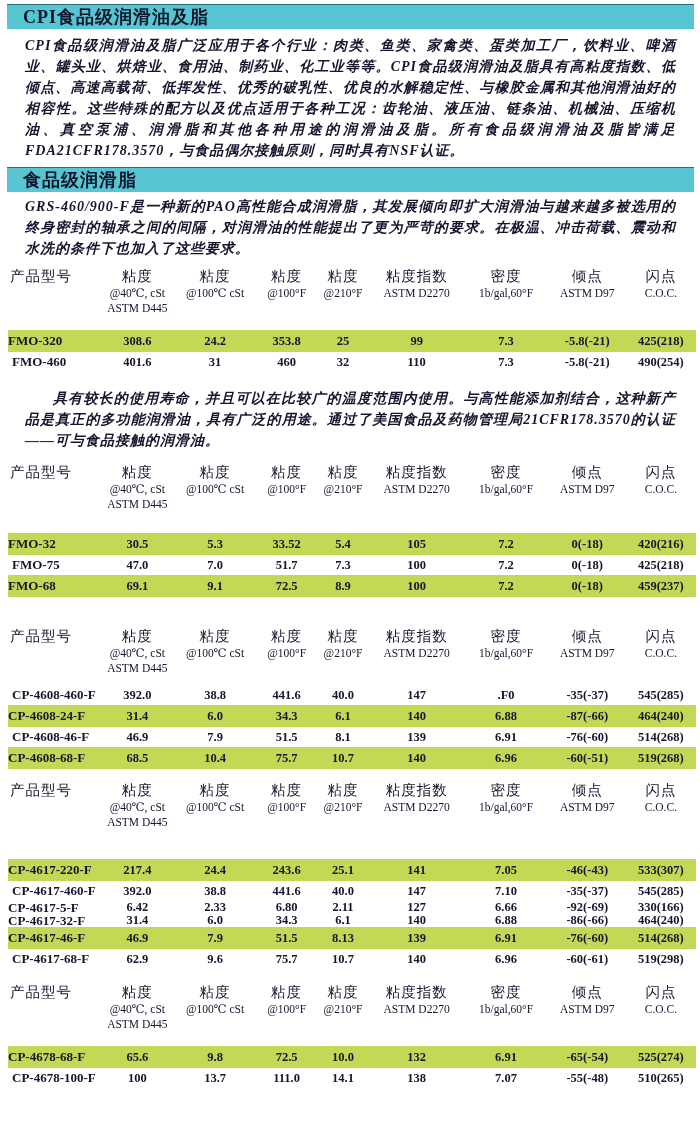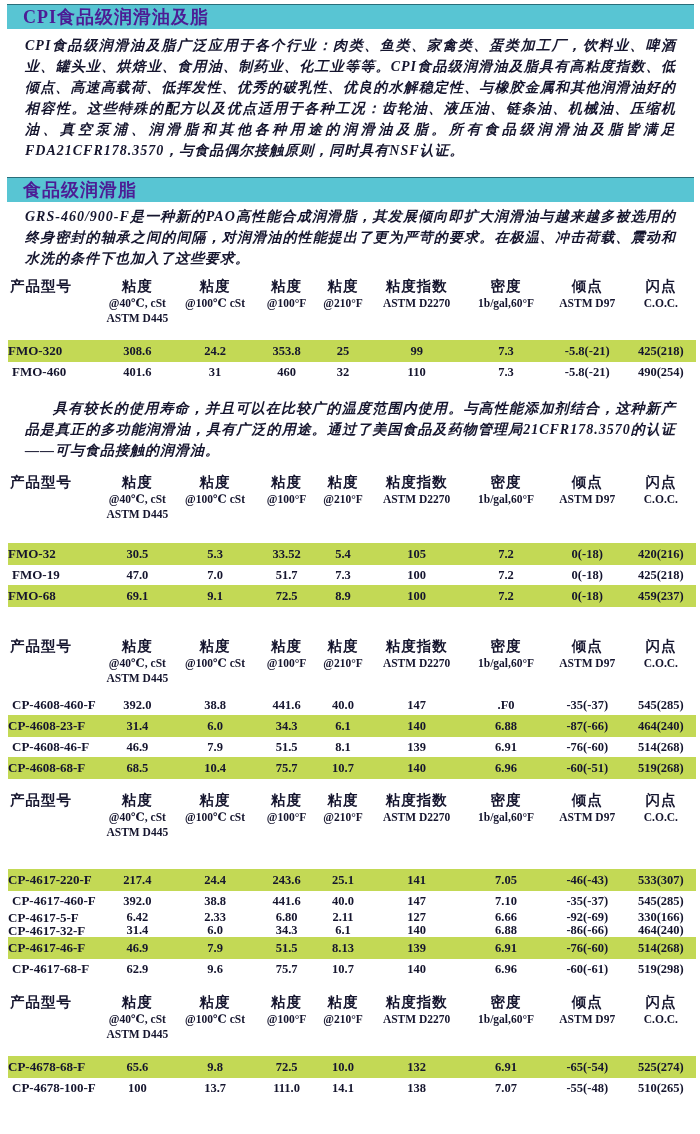--- a/index.html
+++ b/index.html
@@ -6,40 +6,40 @@
   body{
     width:700px;height:1134px;overflow:hidden;background:#ffffff;
     font-family:"Liberation Serif","DejaVu Serif",serif;
     font-weight:bold;color:#15152e;
     -webkit-font-smoothing:antialiased;
   }
   .page{width:700px;height:1134px;position:relative;}
   .section-bar{
     margin:4px 6px 6px 7px;
     background:var(--header-bg,#58c5d3);
-    color:#4c1d95;
+    color:#0f172a;
     font-size:18px;line-height:24px;height:24px;
     padding-left:16px;letter-spacing:1px;
     border-top:1px solid #2a6e7a;
   }
-  .section-bar.second{margin-top:16px;margin-bottom:4px;padding-left:16px;}
+  .section-bar.second{margin-top:6px;margin-bottom:4px;padding-left:16px;}
   .para{
     margin:2px 24px 4px 25px;
     font-size:14px;line-height:21px;letter-spacing:1px;
     text-align:justify;
     font-style:italic;
   }
   .para.indent{text-indent:2em;margin-top:16px;margin-bottom:6px;}
   table.spec{
     border-collapse:collapse;table-layout:fixed;
     width:688px;margin:8px 4px 0 8px;
   }
   table.spec th{
     vertical-align:top;text-align:center;
-    font-weight:bold;padding:0 0 12px 0;
+    font-weight:normal;padding:0 0 12px 0;
   }
   table.spec th:first-child{text-align:left;padding-left:2px;}
   .hline1{font-size:14.5px;line-height:19px;letter-spacing:1px;}
   .hline2{font-size:11.5px;line-height:15px;letter-spacing:0;}
   table.spec td{
     font-size:12.5px;line-height:18px;text-align:center;
     padding:1px 0;white-space:nowrap;
   }
   table.spec td.model{text-align:left;padding-left:4px;font-size:13px;}
   table.spec tr.hl{background:var(--row-highlight,#c3d955);}
@@ -205,21 +205,21 @@
           <td>30.5</td>
           <td>5.3</td>
           <td>33.52</td>
           <td>5.4</td>
           <td>105</td>
           <td>7.2</td>
           <td>0(-18)</td>
           <td>420(216)</td>
         </tr>
         <tr>
-          <td class="model">FMO-19</td>
+          <td class="model">FMO-75</td>
           <td>47.0</td>
           <td>7.0</td>
           <td>51.7</td>
           <td>7.3</td>
           <td>100</td>
           <td>7.2</td>
           <td>0(-18)</td>
           <td>425(218)</td>
         </tr>
         <tr class="hl">
@@ -294,21 +294,21 @@
           <td>392.0</td>
           <td>38.8</td>
           <td>441.6</td>
           <td>40.0</td>
           <td>147</td>
           <td>.F0</td>
           <td>-35(-37)</td>
           <td>545(285)</td>
         </tr>
         <tr class="hl">
-          <td class="model">CP-4608-23-F</td>
+          <td class="model">CP-4608-24-F</td>
           <td>31.4</td>
           <td>6.0</td>
           <td>34.3</td>
           <td>6.1</td>
           <td>140</td>
           <td>6.88</td>
           <td>-87(-66)</td>
           <td>464(240)</td>
         </tr>
         <tr>

